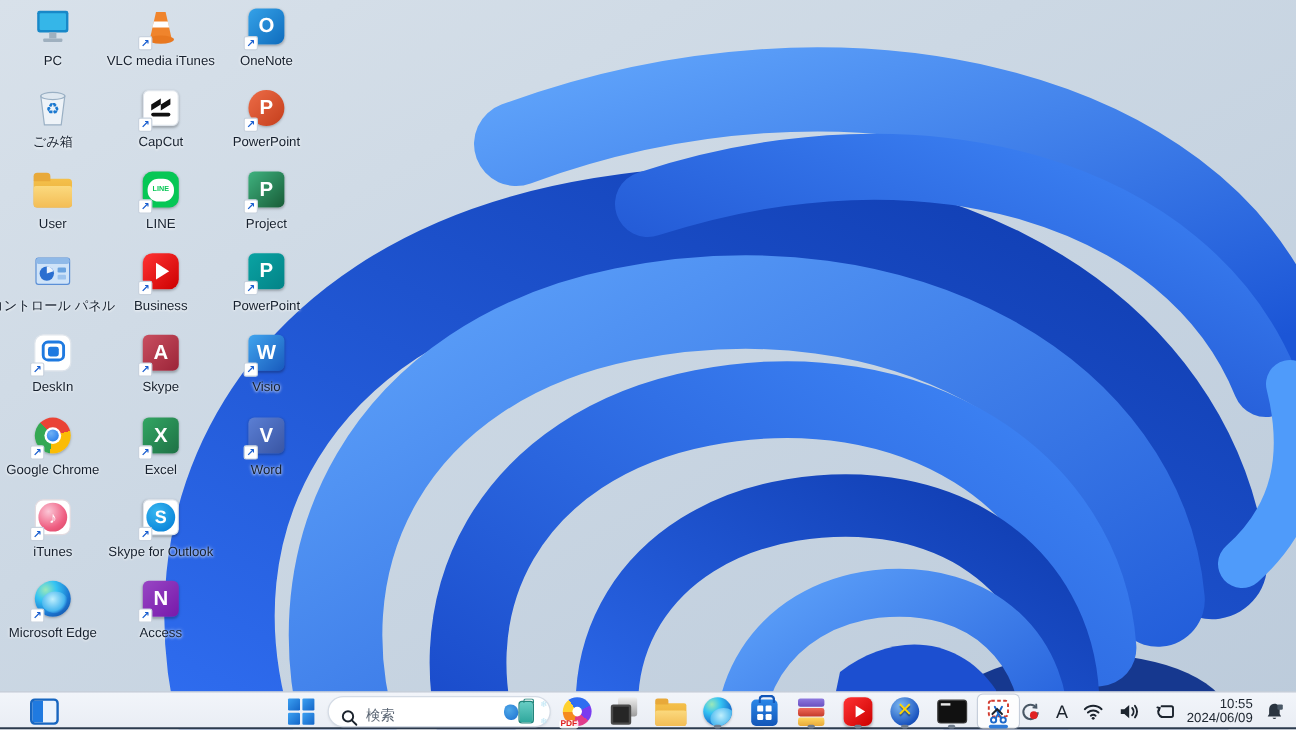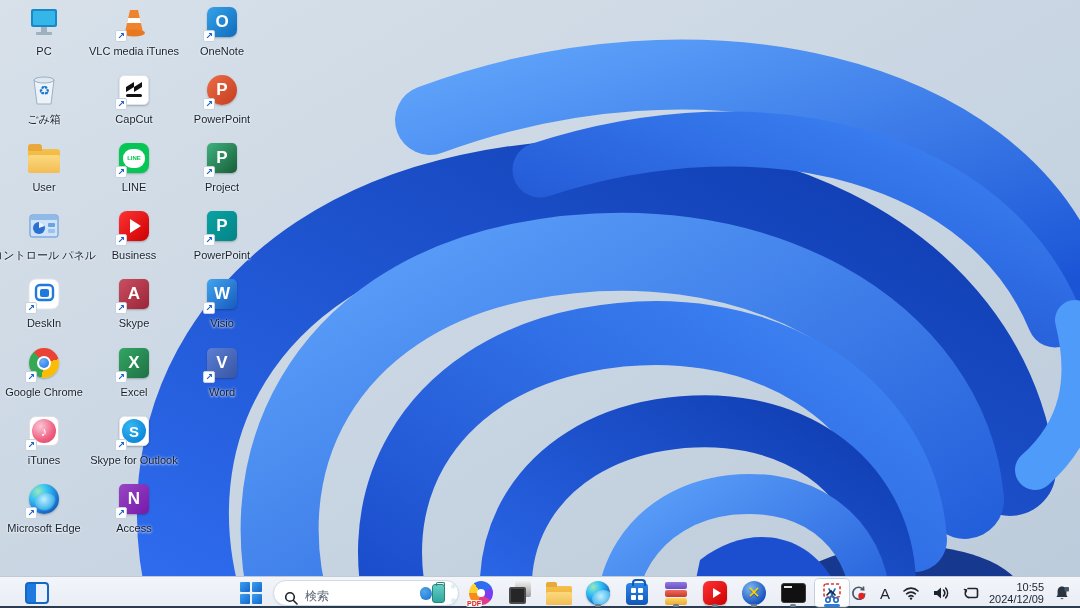--- a/index.html
+++ b/index.html
@@ -541,21 +541,21 @@
       <div class="tray-btn">
         <svg width="18" height="16" viewBox="0 0 18 16">
           <path d="M6 3.5 L14 3.5 Q15.5 3.5 15.5 5 L15.5 11 Q15.5 12.5 14 12.5 L6 12.5" class="ln"></path>
           <path d="M6.5 12.5 A4.5 4.5 0 0 1 4 5.5" class="ln"></path>
           <path d="M2.5 4.5 L4.4 5 L3.8 7" class="ln"></path>
         </svg>
       </div>
 
       <div class="clock">
         <div>10:55</div>
-        <div>2024/12/09</div>
+        <div>2024/06/09</div>
       </div>
 
       <div class="tray-btn">
         <svg width="18" height="18" viewBox="0 0 18 18">
           <path d="M9 2.5 C6 2.5 4.6 4.8 4.6 7.5 L4.6 11 L3.4 13 L14.6 13 L13.4 11 L13.4 7.5 C13.4 4.8 12 2.5 9 2.5 Z" fill="#2a3440"></path>
           <path d="M7.4 14.2 A1.8 1.8 0 0 0 10.6 14.2 Z" fill="#2a3440"></path>
           <rect x="11.5" y="3" width="4.5" height="4.5" rx="1" fill="#4a5866"></rect>
         </svg>
       </div>
     </div>

